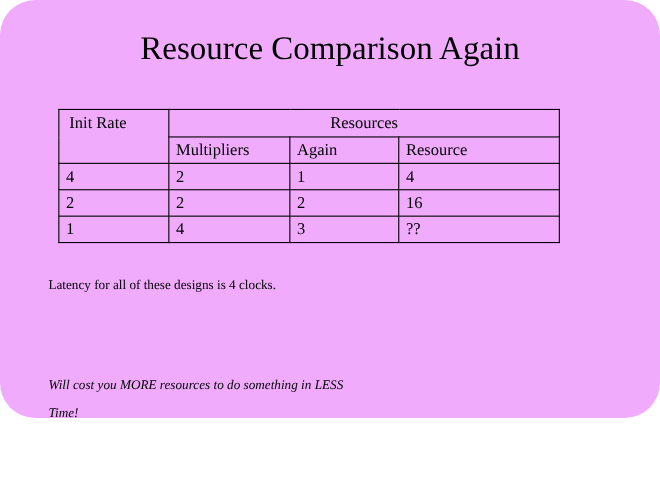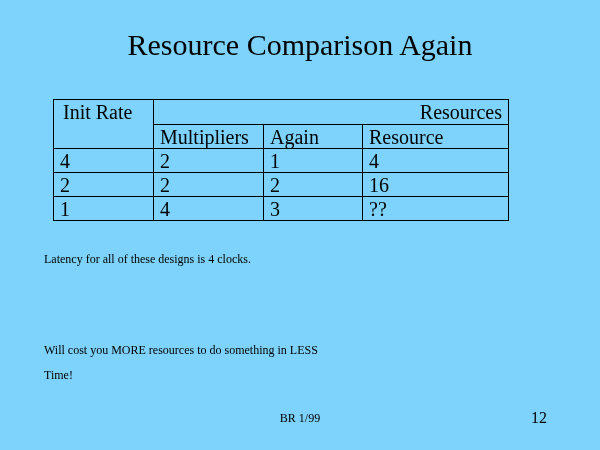--- a/index.html
+++ b/index.html
@@ -3,25 +3,26 @@
 <meta charset="utf-8">
 <style>
   html, body {
     margin: 0;
     padding: 0;
     background: #ffffff;
   }
   .slide {
     position: relative;
     width: 600px;
-    height: 450px;
-    background: #7dd3fc;
+    height: 380px;
+    background: #f0abfc;
     color: #000000;
     font-family: "Liberation Serif", "DejaVu Serif", serif;
     overflow: hidden;
+    border-radius: 32px;
   }
   .title {
     position: absolute;
     top: 28px;
     left: 0;
     width: 600px;
     margin: 0;
     text-align: center;
     font-size: 30px;
     font-weight: normal;
@@ -30,44 +31,44 @@
   .res-table {
     position: absolute;
     left: 53px;
     top: 99px;
     width: 455px;
     border-collapse: collapse;
     table-layout: fixed;
   }
   .res-table td {
     border: 1.5px solid #000000;
-    font-size: 20px;
+    font-size: 15px;
     line-height: 22px;
     padding: 1px 6px 0 6px;
     vertical-align: top;
     text-align: left;
     font-weight: normal;
     overflow: hidden;
   }
   .res-table tr { height: 24px; }
   .res-table tr.row-group-header { height: 25px; }
   td.cell-init-rate-header { padding-left: 9px; }
-  td.cell-resources-header { text-align: right; }
+  td.cell-resources-header { text-align: center; }
   .body-par {
     position: absolute;
     left: 44px;
     width: 520px;
     margin: 0;
     font-size: 12px;
     line-height: 25px;
     white-space: pre-line;
   }
   .par-1 { top: 247px; }
   .par-2 { top: 281px; }
-  .par-3 { top: 338px; }
+  .par-3 { top: 338px; font-style: italic; }
   .footer-center {
     position: absolute;
     top: 411px;
     left: 0;
     width: 600px;
     text-align: center;
     font-size: 12px;
     line-height: 14px;
   }
   .footer-page {

